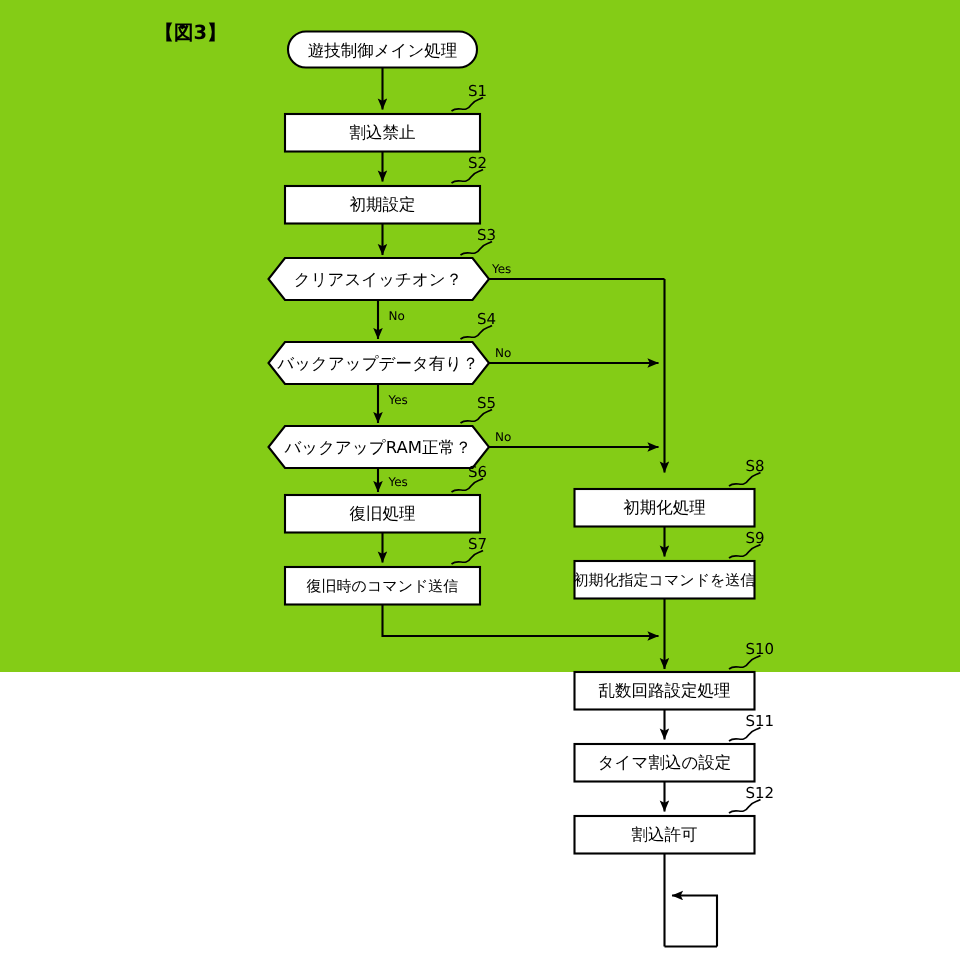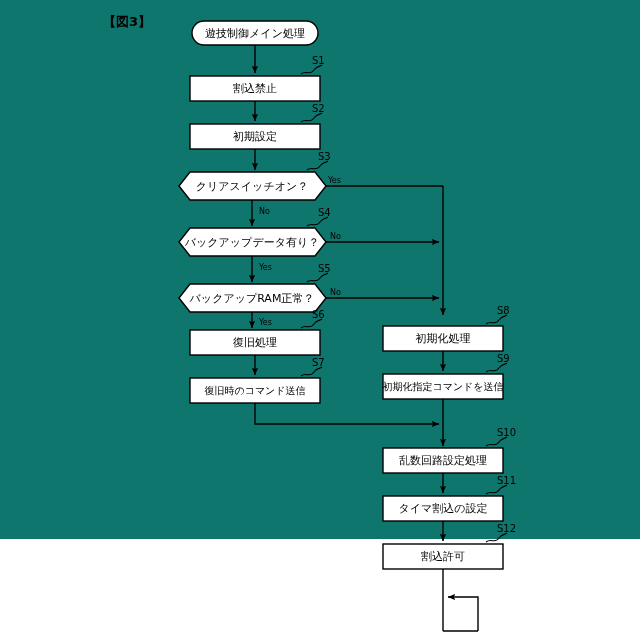--- a/index.html
+++ b/index.html
@@ -11,22 +11,22 @@
   body {
     width: 640px;
     height: 640px;
     overflow: hidden;
     font-family: "DejaVu Sans", "Liberation Sans", sans-serif;
     color: #000000;
   }
   #canvas {
     position: relative;
     width: 640px;
-    height: 539px;
-    background: #0f766e;
+    height: 448px;
+    background: #84cc16;
     text-align: right;
   }
   #figure-label {
     position: absolute;
     left: 103px;
     top: 13px;
     font-size: 13px;
     font-weight: bold;
     letter-spacing: 0px;
     white-space: nowrap;

